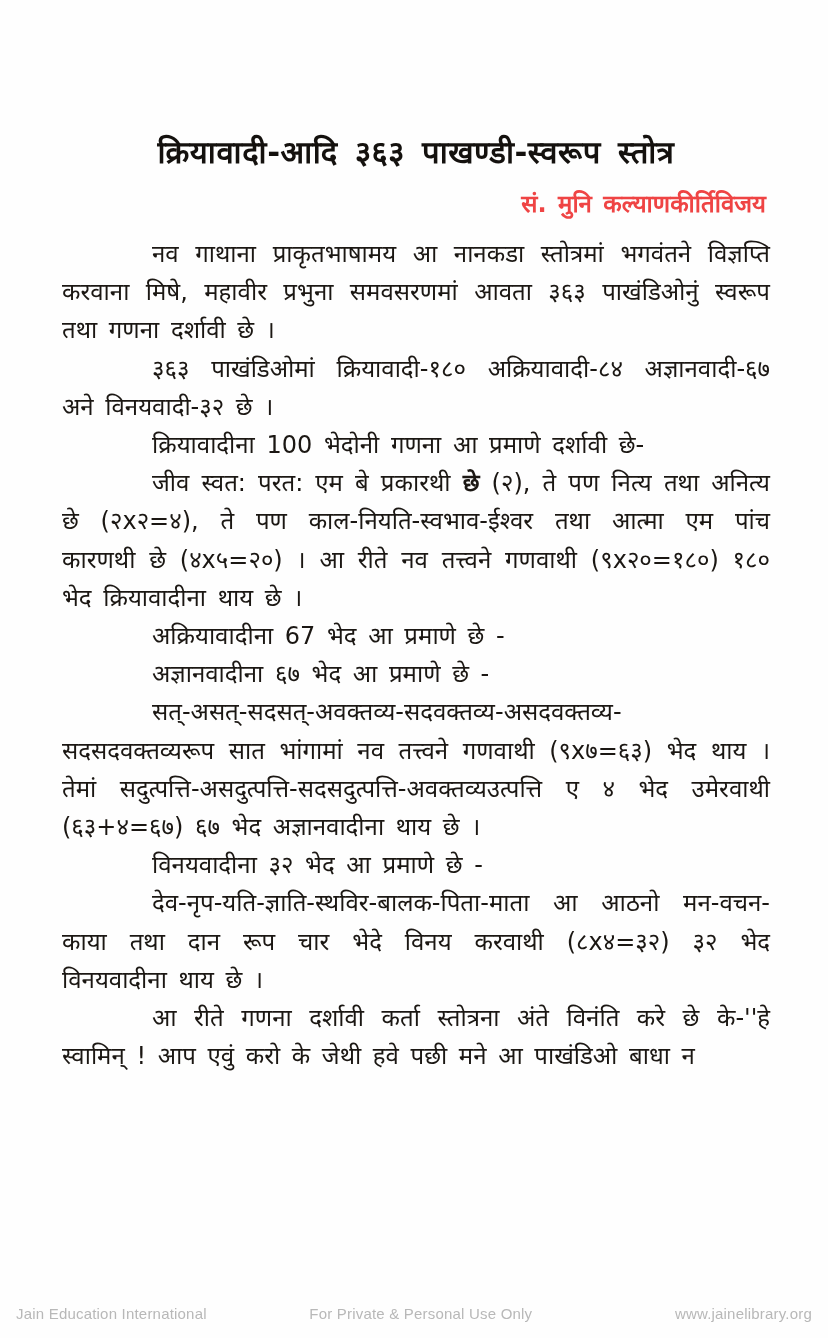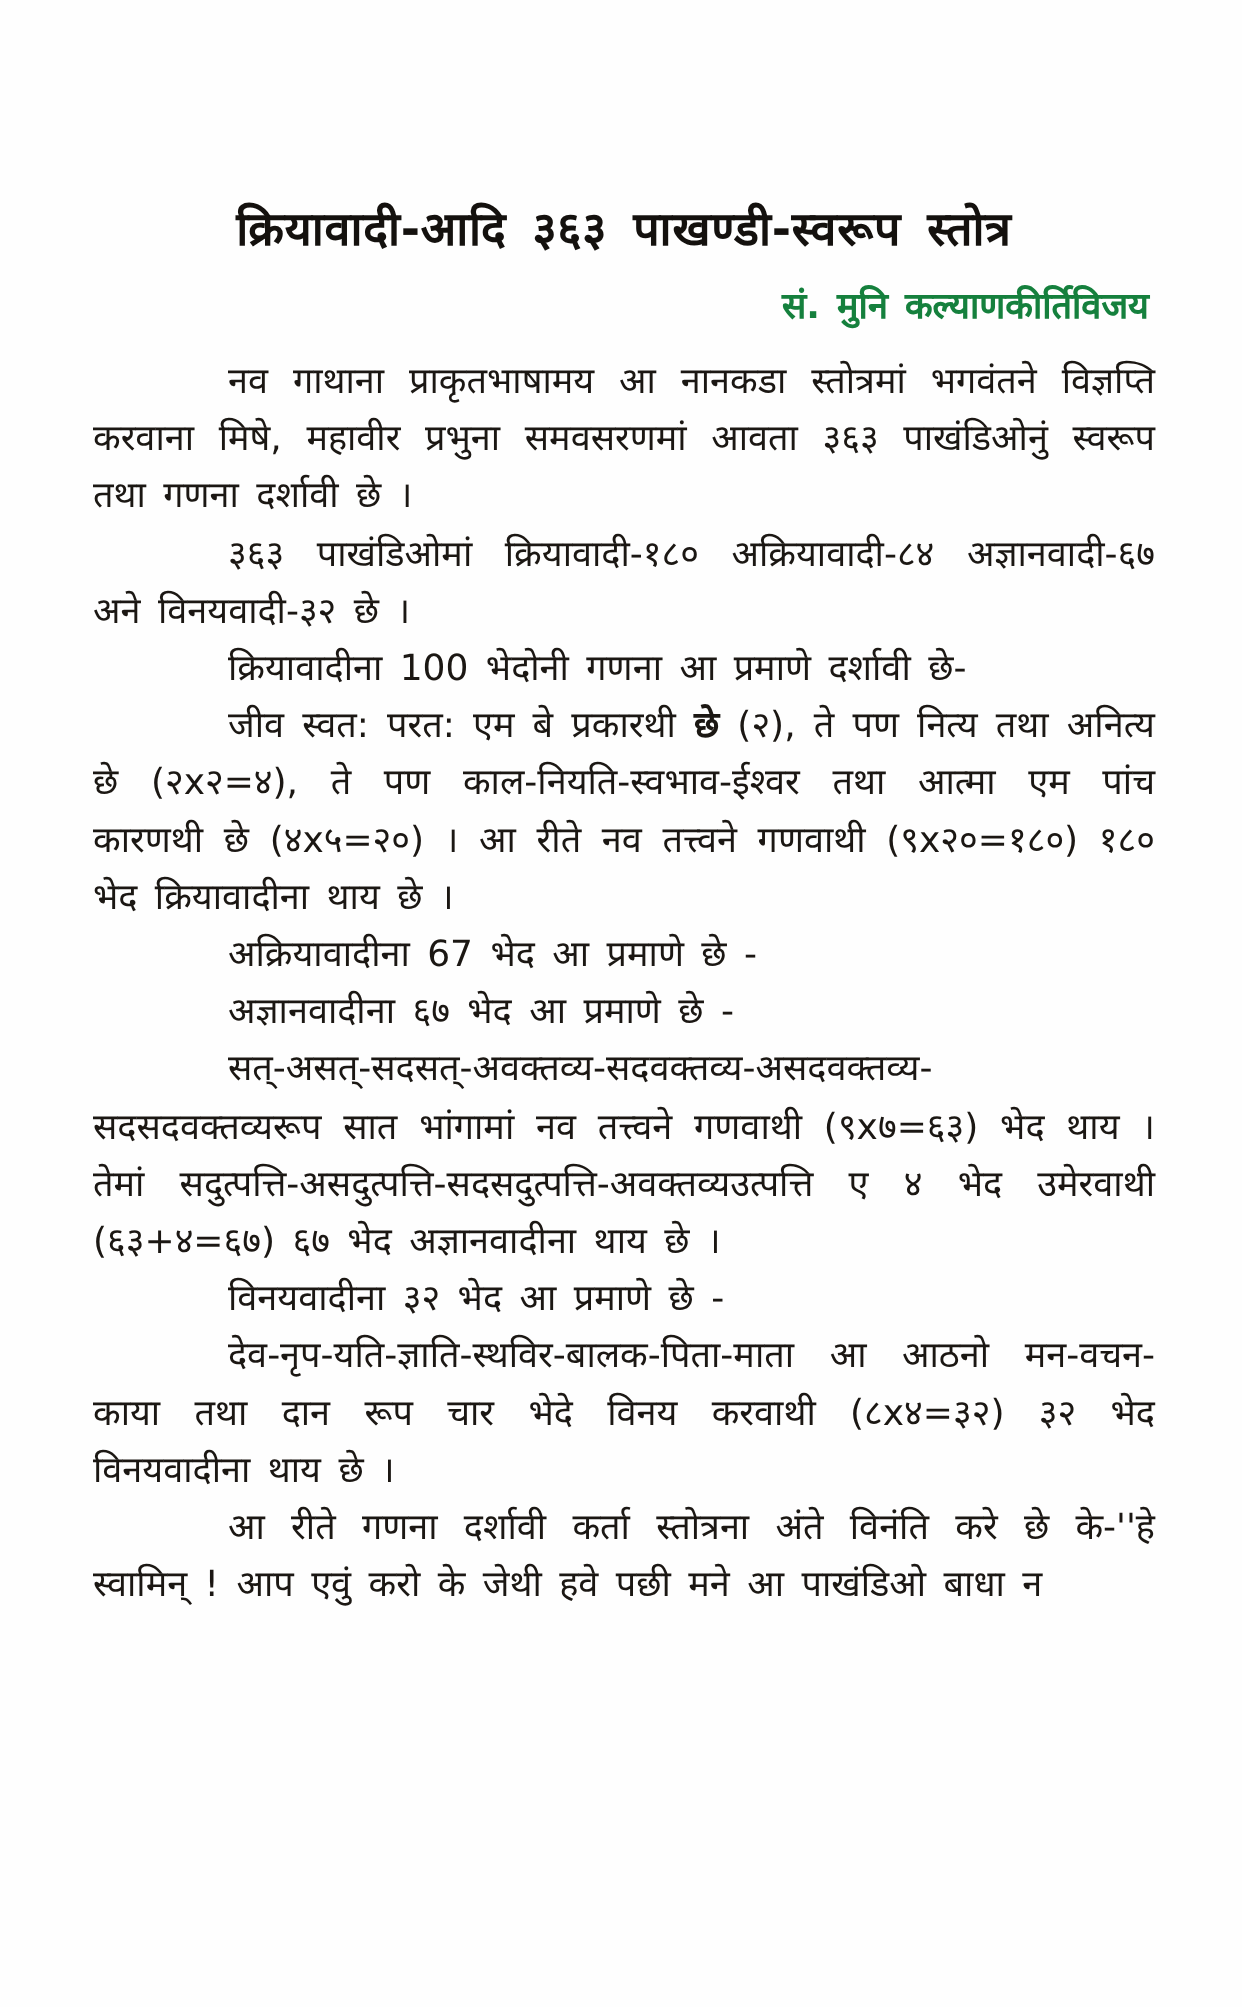--- a/index.html
+++ b/index.html
@@ -29,21 +29,21 @@
     text-align: center;
     color: #14110e;
     letter-spacing: 0.5px;
     margin-bottom: 14px;
     word-spacing: 6px;
   }
   .byline {
     text-align: right;
     font-size: 24px;
     font-weight: 700;
-    color: #15803d;
+    color: #ef4444;
     padding-right: 4px;
     margin-bottom: 16px;
     word-spacing: 3px;
   }
   .para {
     font-size: 24px;
     line-height: 38.2px;
     text-align: justify;
     text-indent: 90px;
     color: #1b1713;
@@ -83,14 +83,19 @@
         <p class="para"><span>जीव स्वत: परत: एम बे प्रकारथी </span><span class="bold-run">छे</span><span> (२), ते पण नित्य तथा अनित्य छे (२x२=४), ते पण काल-नियति-स्वभाव-ईश्वर तथा आत्मा एम पांच कारणथी छे (४x५=२०) । आ रीते नव तत्त्वने गणवाथी (९x२०=१८०) १८० भेद क्रियावादीना थाय छे ।</span></p>
         <p class="para"><span>अक्रियावादीना 67 भेद आ प्रमाणे छे -</span></p>
         <p class="para"><span>अज्ञानवादीना ६७ भेद आ प्रमाणे छे -</span></p>
         <p class="para"><span>सत्-असत्-सदसत्-अवक्तव्य-सदवक्तव्य-असदवक्तव्य-सदसदवक्तव्यरूप सात भांगामां नव तत्त्वने गणवाथी (९x७=६३) भेद थाय । तेमां सदुत्पत्ति-असदुत्पत्ति-सदसदुत्पत्ति-अवक्तव्यउत्पत्ति ए ४ भेद उमेरवाथी (६३+४=६७) ६७ भेद अज्ञानवादीना थाय छे ।</span></p>
         <p class="para"><span>विनयवादीना ३२ भेद आ प्रमाणे छे -</span></p>
         <p class="para"><span>देव-नृप-यति-ज्ञाति-स्थविर-बालक-पिता-माता आ आठनो मन-वचन-काया तथा दान रूप चार भेदे विनय करवाथी (८x४=३२) ३२ भेद विनयवादीना थाय छे ।</span></p>
         <p class="para"><span>आ रीते गणना दर्शावी कर्ता स्तोत्रना अंते विनंति करे छे के-''हे स्वामिन् ! आप एवुं करो के जेथी हवे पछी मने आ पाखंडिओ बाधा न</span></p>
       </div>
   </div>
 
+  <div class="footer">
+    <span class="left">Jain Education International</span>
+    <span class="center">For Private &amp; Personal Use Only</span>
+    <span class="right">www.jainelibrary.org</span>
+  </div>
 
 </div>
 
 </body></html>

